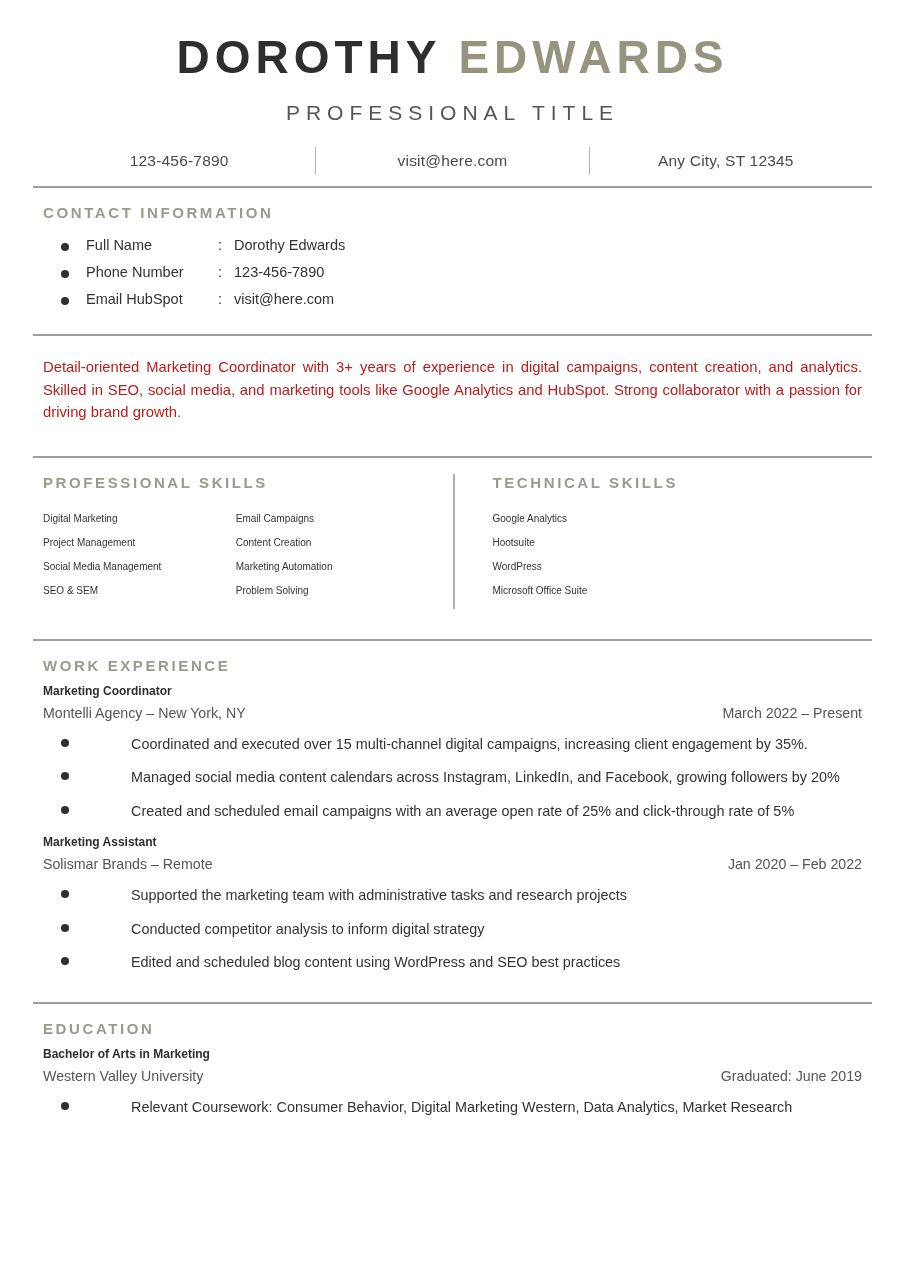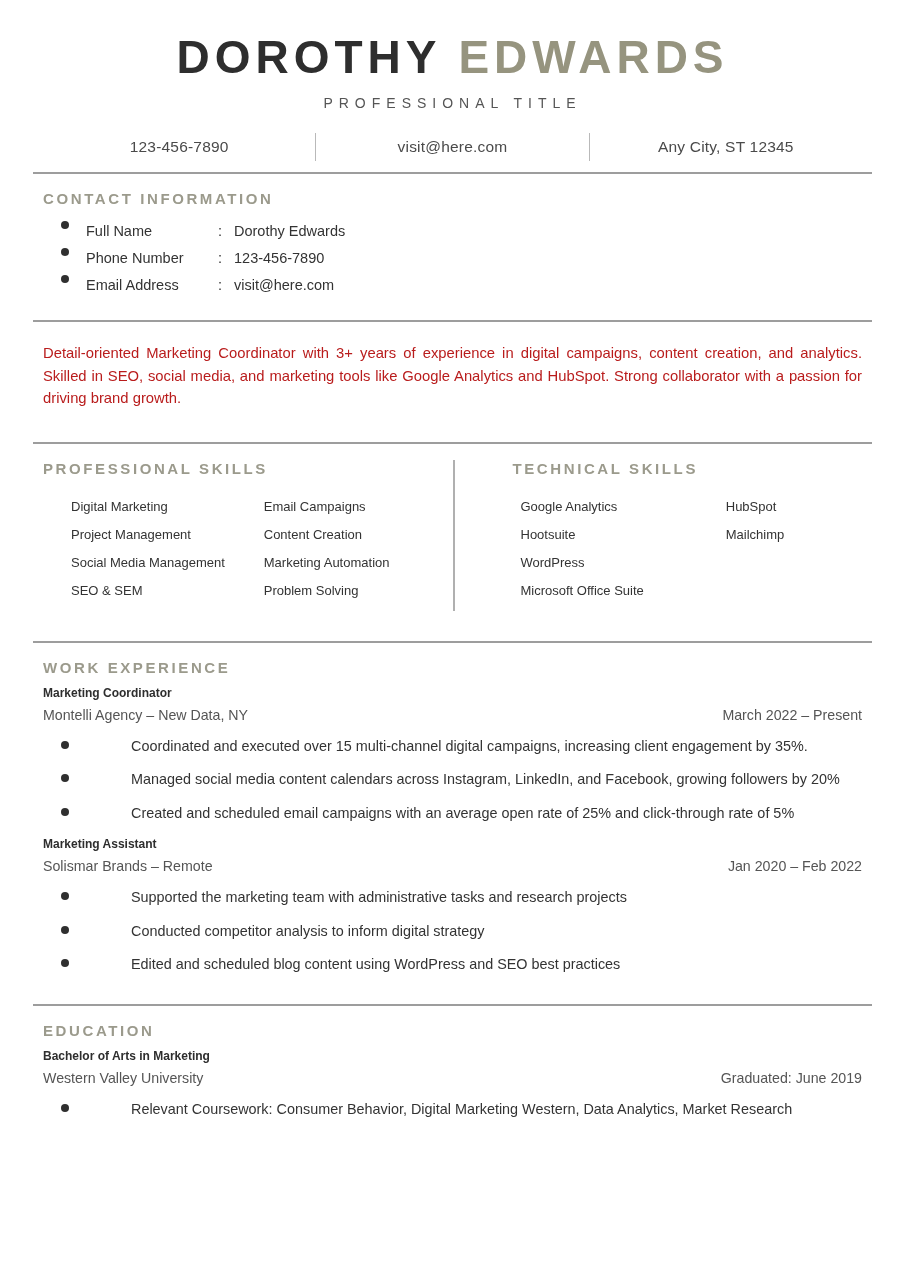--- a/index.html
+++ b/index.html
@@ -34,25 +34,25 @@
     font-size: 46px;
     font-weight: 700;
     letter-spacing: 5px;
     line-height: 1.05;
     margin: 0;
     white-space: nowrap;
   }
   .name .first { color: #2e2e2e; }
   .name .last  { color: #96947f; }
   .subtitle {
-    font-size: 14px;
+    font-size: 21px;
     font-weight: 400;
     letter-spacing: 6px;
     color: #555555;
-    margin: 14px 0 0 0;
+    margin: 20px 0 0 0;
   }
 
   
   .contact-bar {
     margin-top: 22px;
     display: flex;
     align-items: center;
     justify-content: space-between;
     padding: 0 10px 0 10px;
   }
@@ -92,21 +92,21 @@
   }
 
   
   .info-list {
     list-style: none;
     margin: 16px 0 0 0;
     padding: 0 0 0 28px;
   }
   .info-list li {
     display: flex;
-    align-items: flex-start;
+    align-items: flex-end;
     font-size: 14.5px;
     color: #333333;
     margin-bottom: 11px;
   }
   .bullet {
     flex: 0 0 auto;
     width: 8px;
     height: 8px;
     border-radius: 50%;
     background: #2f2f2f;
@@ -143,28 +143,27 @@
     display: flex;
     margin-top: 22px;
   }
   .skills-sub { flex: 1 1 50%; }
   .skills-sub ul {
     list-style: none;
     margin: 0;
     padding: 0;
   }
   .skills-sub li {
-    font-size: 13px;
+    font-size: 10px;
     color: #333333;
     margin-bottom: 13px;
-    margin-left: 28px;
   }
   .skills-col.left  h2.section-title { margin-left: 10px; }
   .skills-col.left  .skills-grid { padding-left: 10px; }
-  .skills-col.right h2.section-title { margin-left: 58px; }
+  .skills-col.right h2.section-title { margin-left: 38px; }
   .skills-col.right .skills-grid { padding-left: 38px; gap: 31px; }
   .skills-col.right { padding-left: 0; }
 
   
   .entry { margin-top: 10px; }
   .entry-title {
     font-size: 12px;
     font-weight: 700;
     color: #2e2e2e;
     margin: 0 0 0 10px;
@@ -233,21 +232,21 @@
         <span class="info-value">Dorothy Edwards</span>
       </li>
       <li>
         <span class="bullet"></span>
         <span class="info-label">Phone Number</span>
         <span class="info-colon">:</span>
         <span class="info-value">123-456-7890</span>
       </li>
       <li>
         <span class="bullet"></span>
-        <span class="info-label">Email Address</span>
+        <span class="info-label">Email HubSpot</span>
         <span class="info-colon">:</span>
         <span class="info-value">visit@here.com</span>
       </li>
     </ul>
   </div>
 
   <div class="section">
     <div class="section-rule"></div>
     <p class="summary">Detail-oriented Marketing Coordinator with 3+ years of experience in digital campaigns, content creation, and analytics. Skilled in SEO, social media, and marketing tools like Google Analytics and HubSpot. Strong collaborator with a passion for driving brand growth.</p>
   </div>
@@ -282,40 +281,34 @@
         <h2 class="section-title">TECHNICAL SKILLS</h2>
         <div class="skills-grid">
           <div class="skills-sub">
             <ul>
               <li>Google Analytics</li>
               <li>Hootsuite</li>
               <li>WordPress</li>
               <li>Microsoft Office Suite</li>
             </ul>
           </div>
-          <div class="skills-sub">
-            <ul>
-              <li>HubSpot</li>
-              <li>Mailchimp</li>
-            </ul>
-          </div>
         </div>
       </div>
 
     </div>
   </div>
 
   <div class="section work-section">
     <div class="section-rule"></div>
     <h2 class="section-title">WORK EXPERIENCE</h2>
 
     <div class="exp-block entry">
       <div class="entry-title">Marketing Coordinator</div>
       <div class="entry-meta">
-        <span class="entry-org">Montelli Agency – New Data, NY</span>
+        <span class="entry-org">Montelli Agency – New York, NY</span>
         <span class="entry-date">March 2022 – Present</span>
       </div>
       <ul class="bullets">
         <li>
           <span class="bullet"></span>
           <span class="btext">Coordinated and executed over 15 multi-channel digital campaigns, increasing client engagement by 35%.</span>
         </li>
         <li>
           <span class="bullet"></span>
           <span class="btext">Managed social media content calendars across Instagram, LinkedIn, and Facebook, growing followers by 20%</span>

